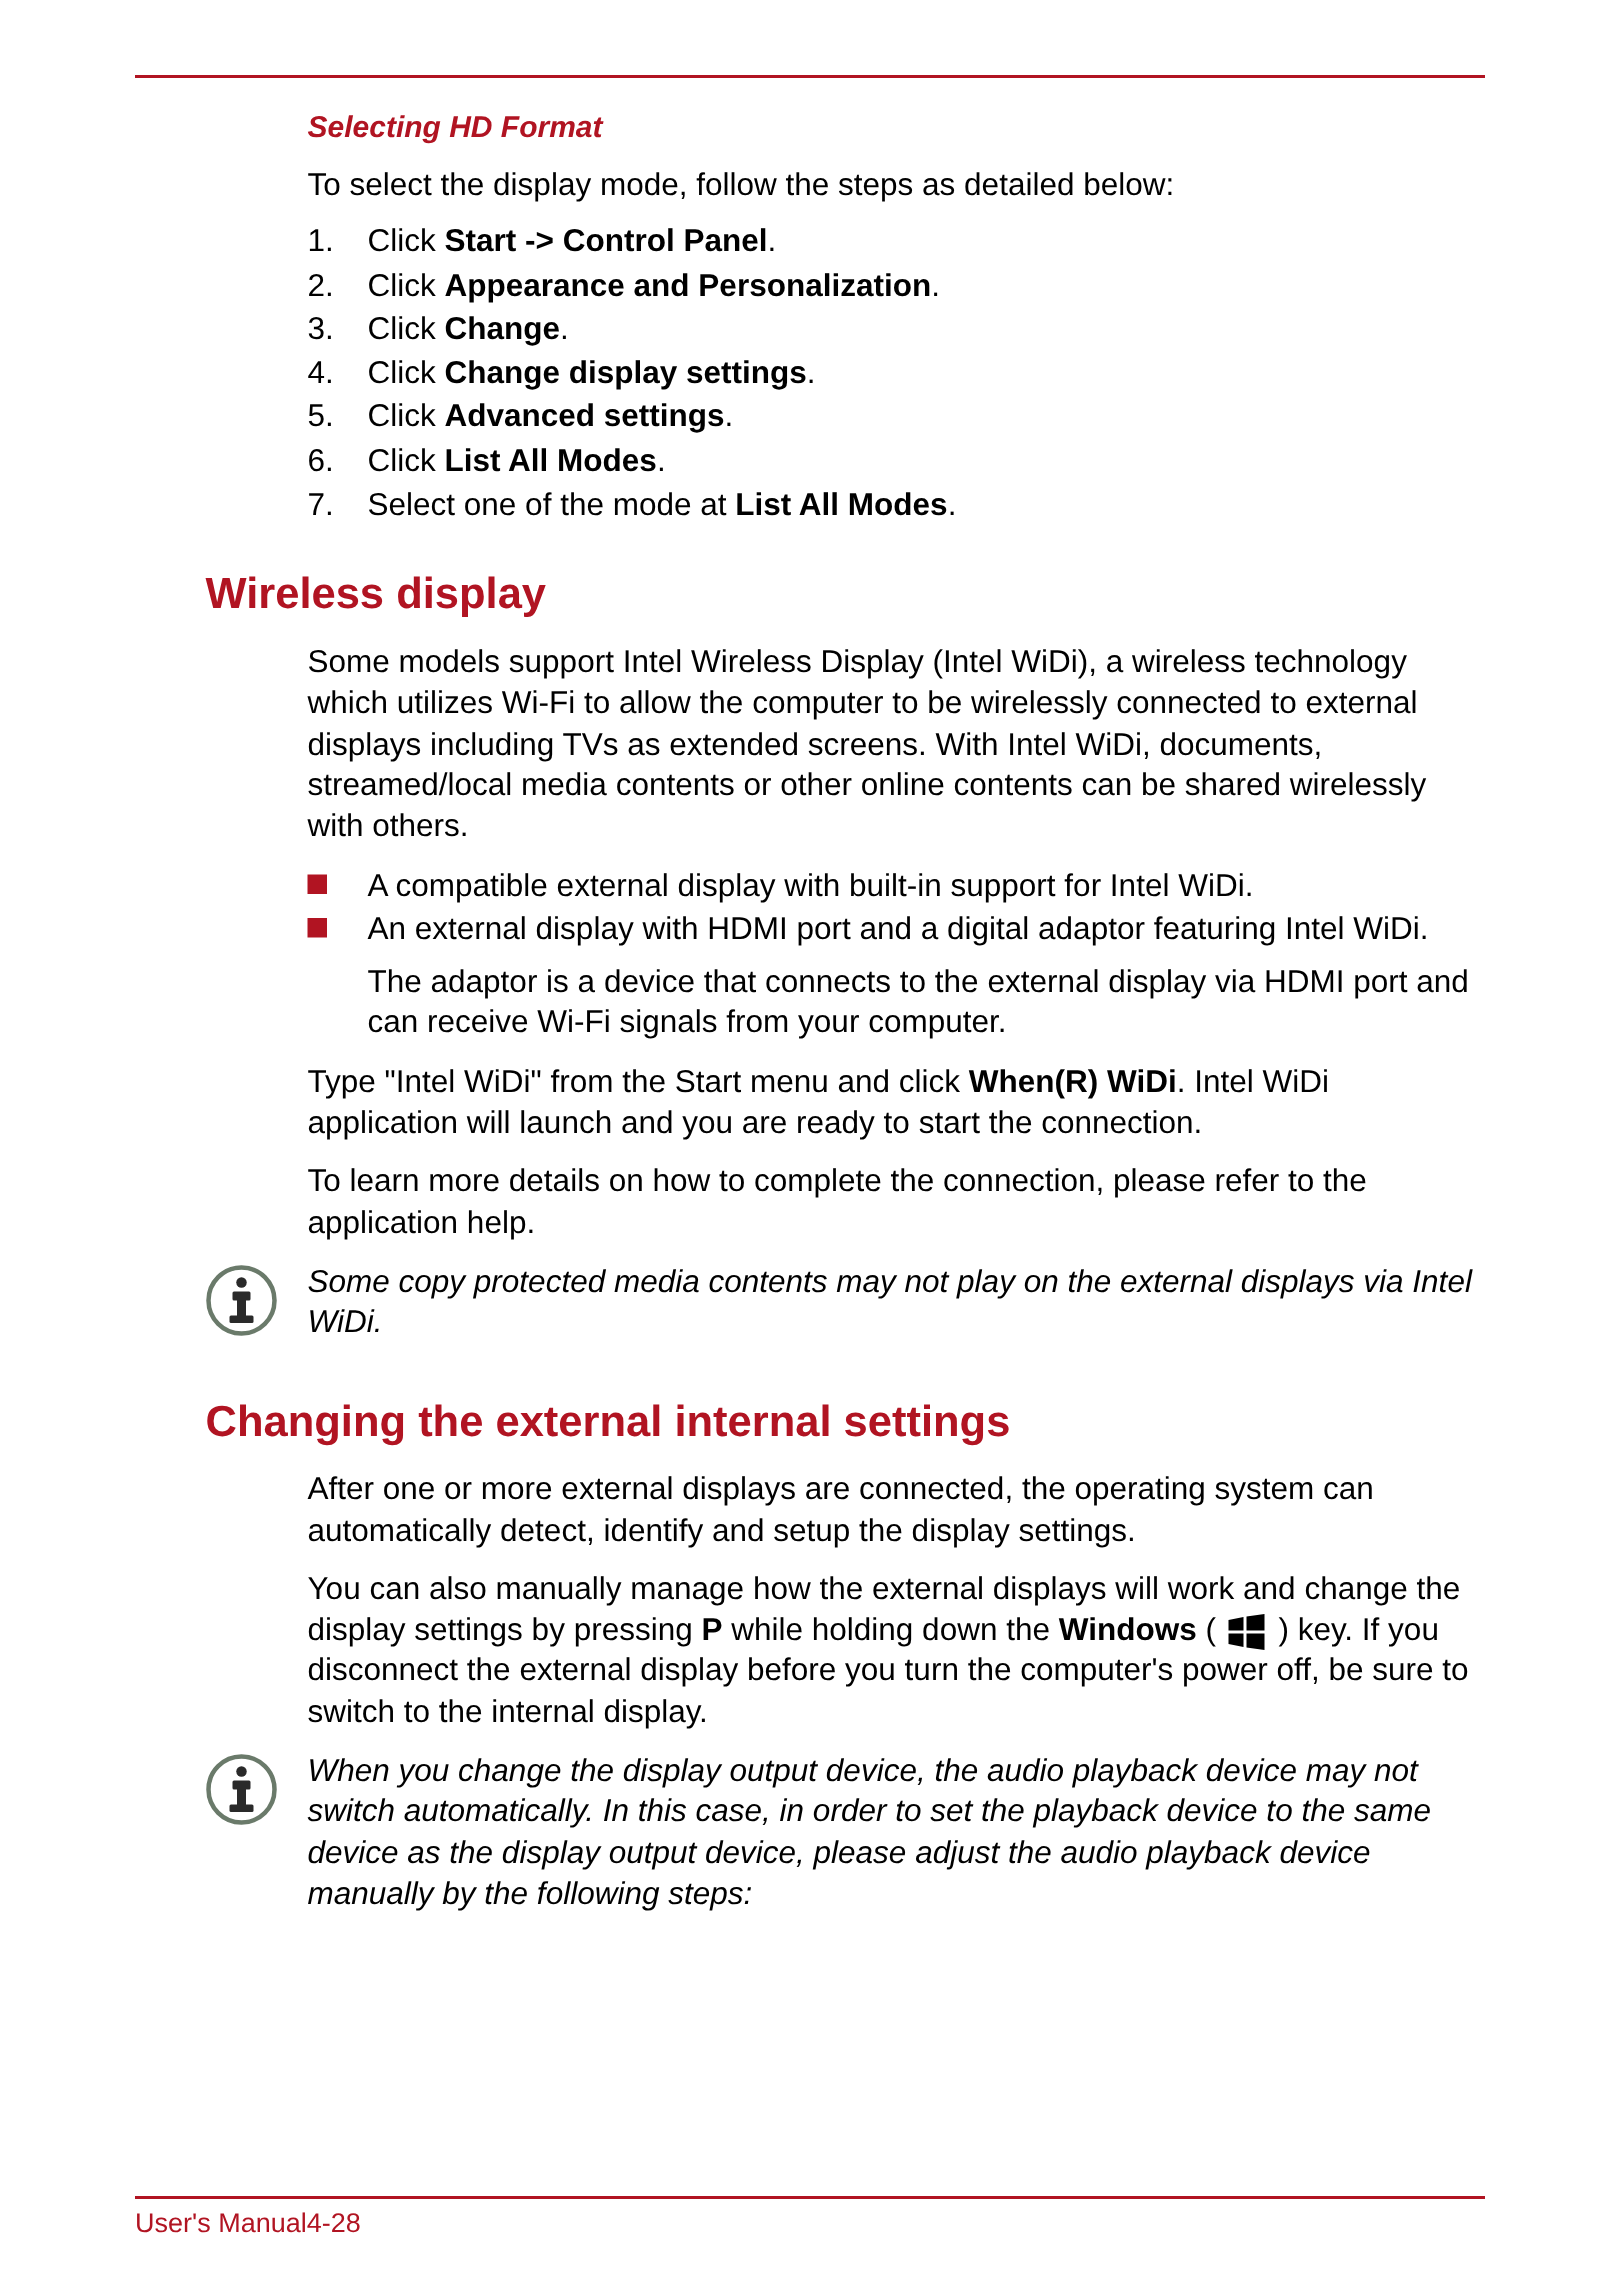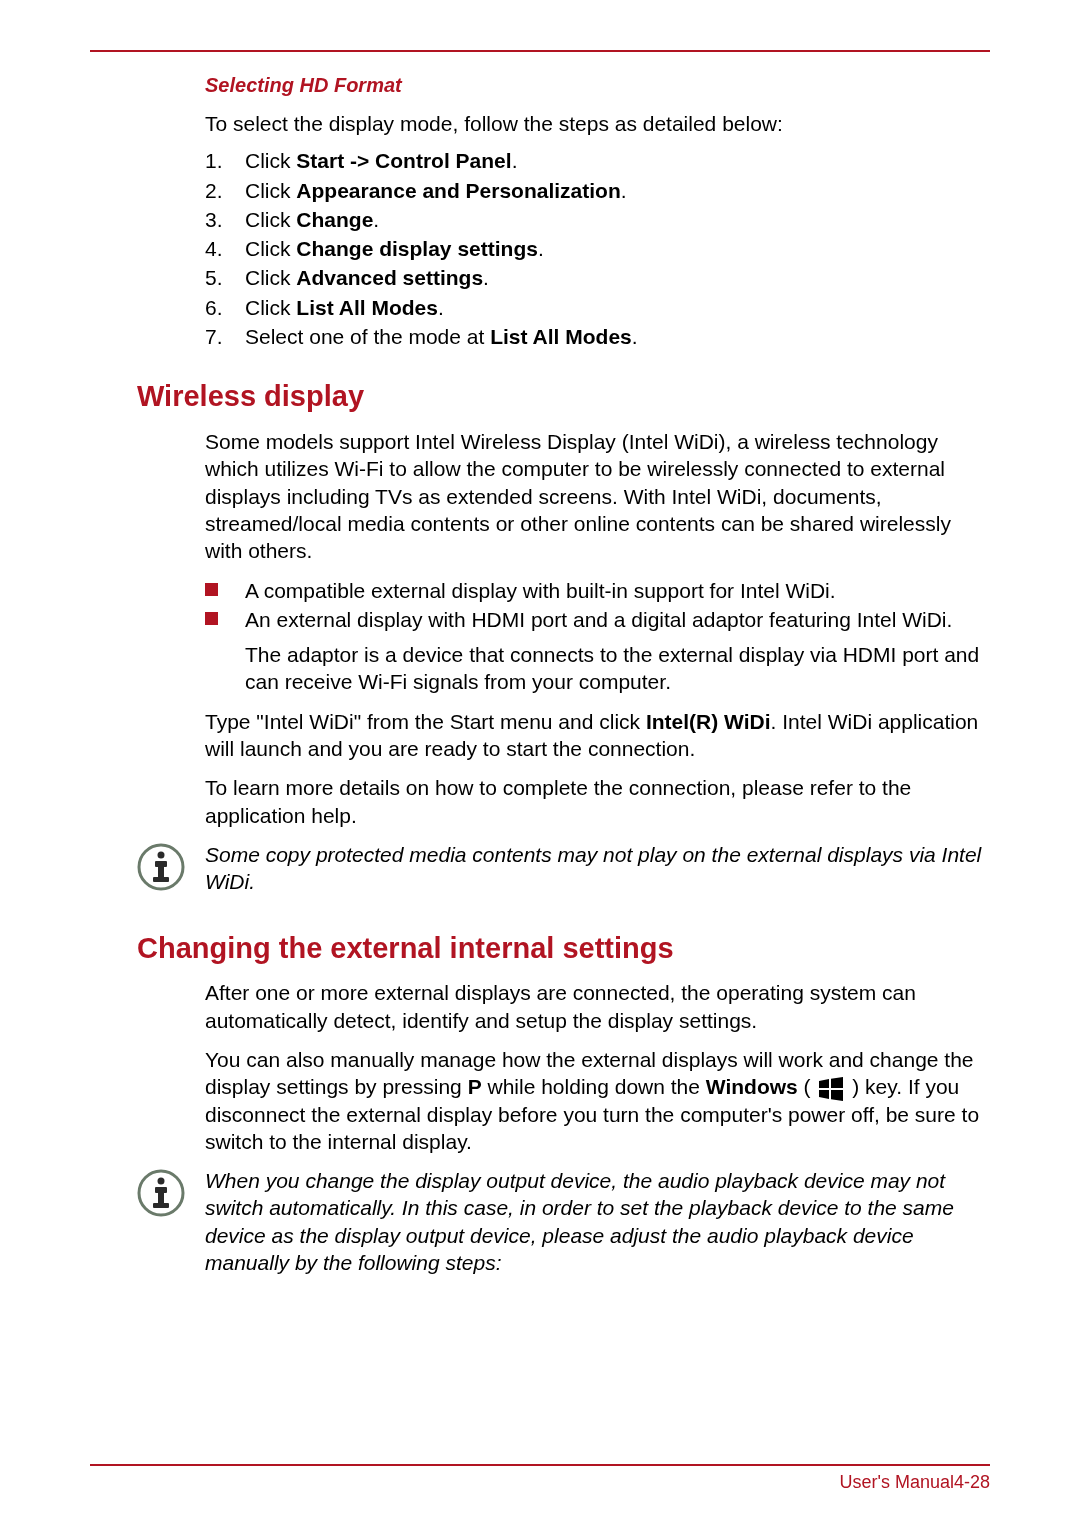--- a/index.html
+++ b/index.html
@@ -109,21 +109,21 @@
     right: 90px;
     bottom: 40px;
   }
   .footer .rule-f {
     border: none;
     border-top: 2px solid #b11422;
     margin-bottom: 6px;
   }
   .footer .row {
     display: flex;
-    justify-content: flex-end;
+    justify-content: flex-start;
     color: #b11422;
     font-size: 18px;
   }
 </style>
 </head>
 <body>
 
 <div class="page">
   <hr class="rule">
 
@@ -154,21 +154,21 @@
           <span>A compatible external display with built-in support for Intel WiDi.</span>
         </li>
         <li class="bullet">
           <span class="square"></span>
           <span>An external display with HDMI port and a digital adaptor featuring Intel WiDi.</span>
         </li>
         <li class="sub">The adaptor is a device that connects to the external display via HDMI port and can receive Wi-Fi signals from your computer.</li>
       </ul>
 
       <p>
-        <span>Type "Intel WiDi" from the Start menu and click </span><span class="bold">Intel(R) WiDi</span><span>. Intel WiDi application will launch and you are ready to start the connection.</span>
+        <span>Type "Intel WiDi" from the Start menu and click </span><span class="bold">When(R) WiDi</span><span>. Intel WiDi application will launch and you are ready to start the connection.</span>
       </p>
       <p>To learn more details on how to complete the connection, please refer to the application help.</p>
     </div>
 
     <div class="note-row">
       <svg class="note-icon" viewBox="0 0 48 48">
         <circle cx="24" cy="24" r="22" fill="none" stroke="#6a7a6a" stroke-width="3"></circle>
         <circle cx="24" cy="12" r="3.5" fill="#2a2a2a"></circle>
         <rect x="18" y="18" width="12" height="6" rx="1" fill="#2a2a2a"></rect>
         <rect x="21" y="22" width="6" height="14" fill="#2a2a2a"></rect>

